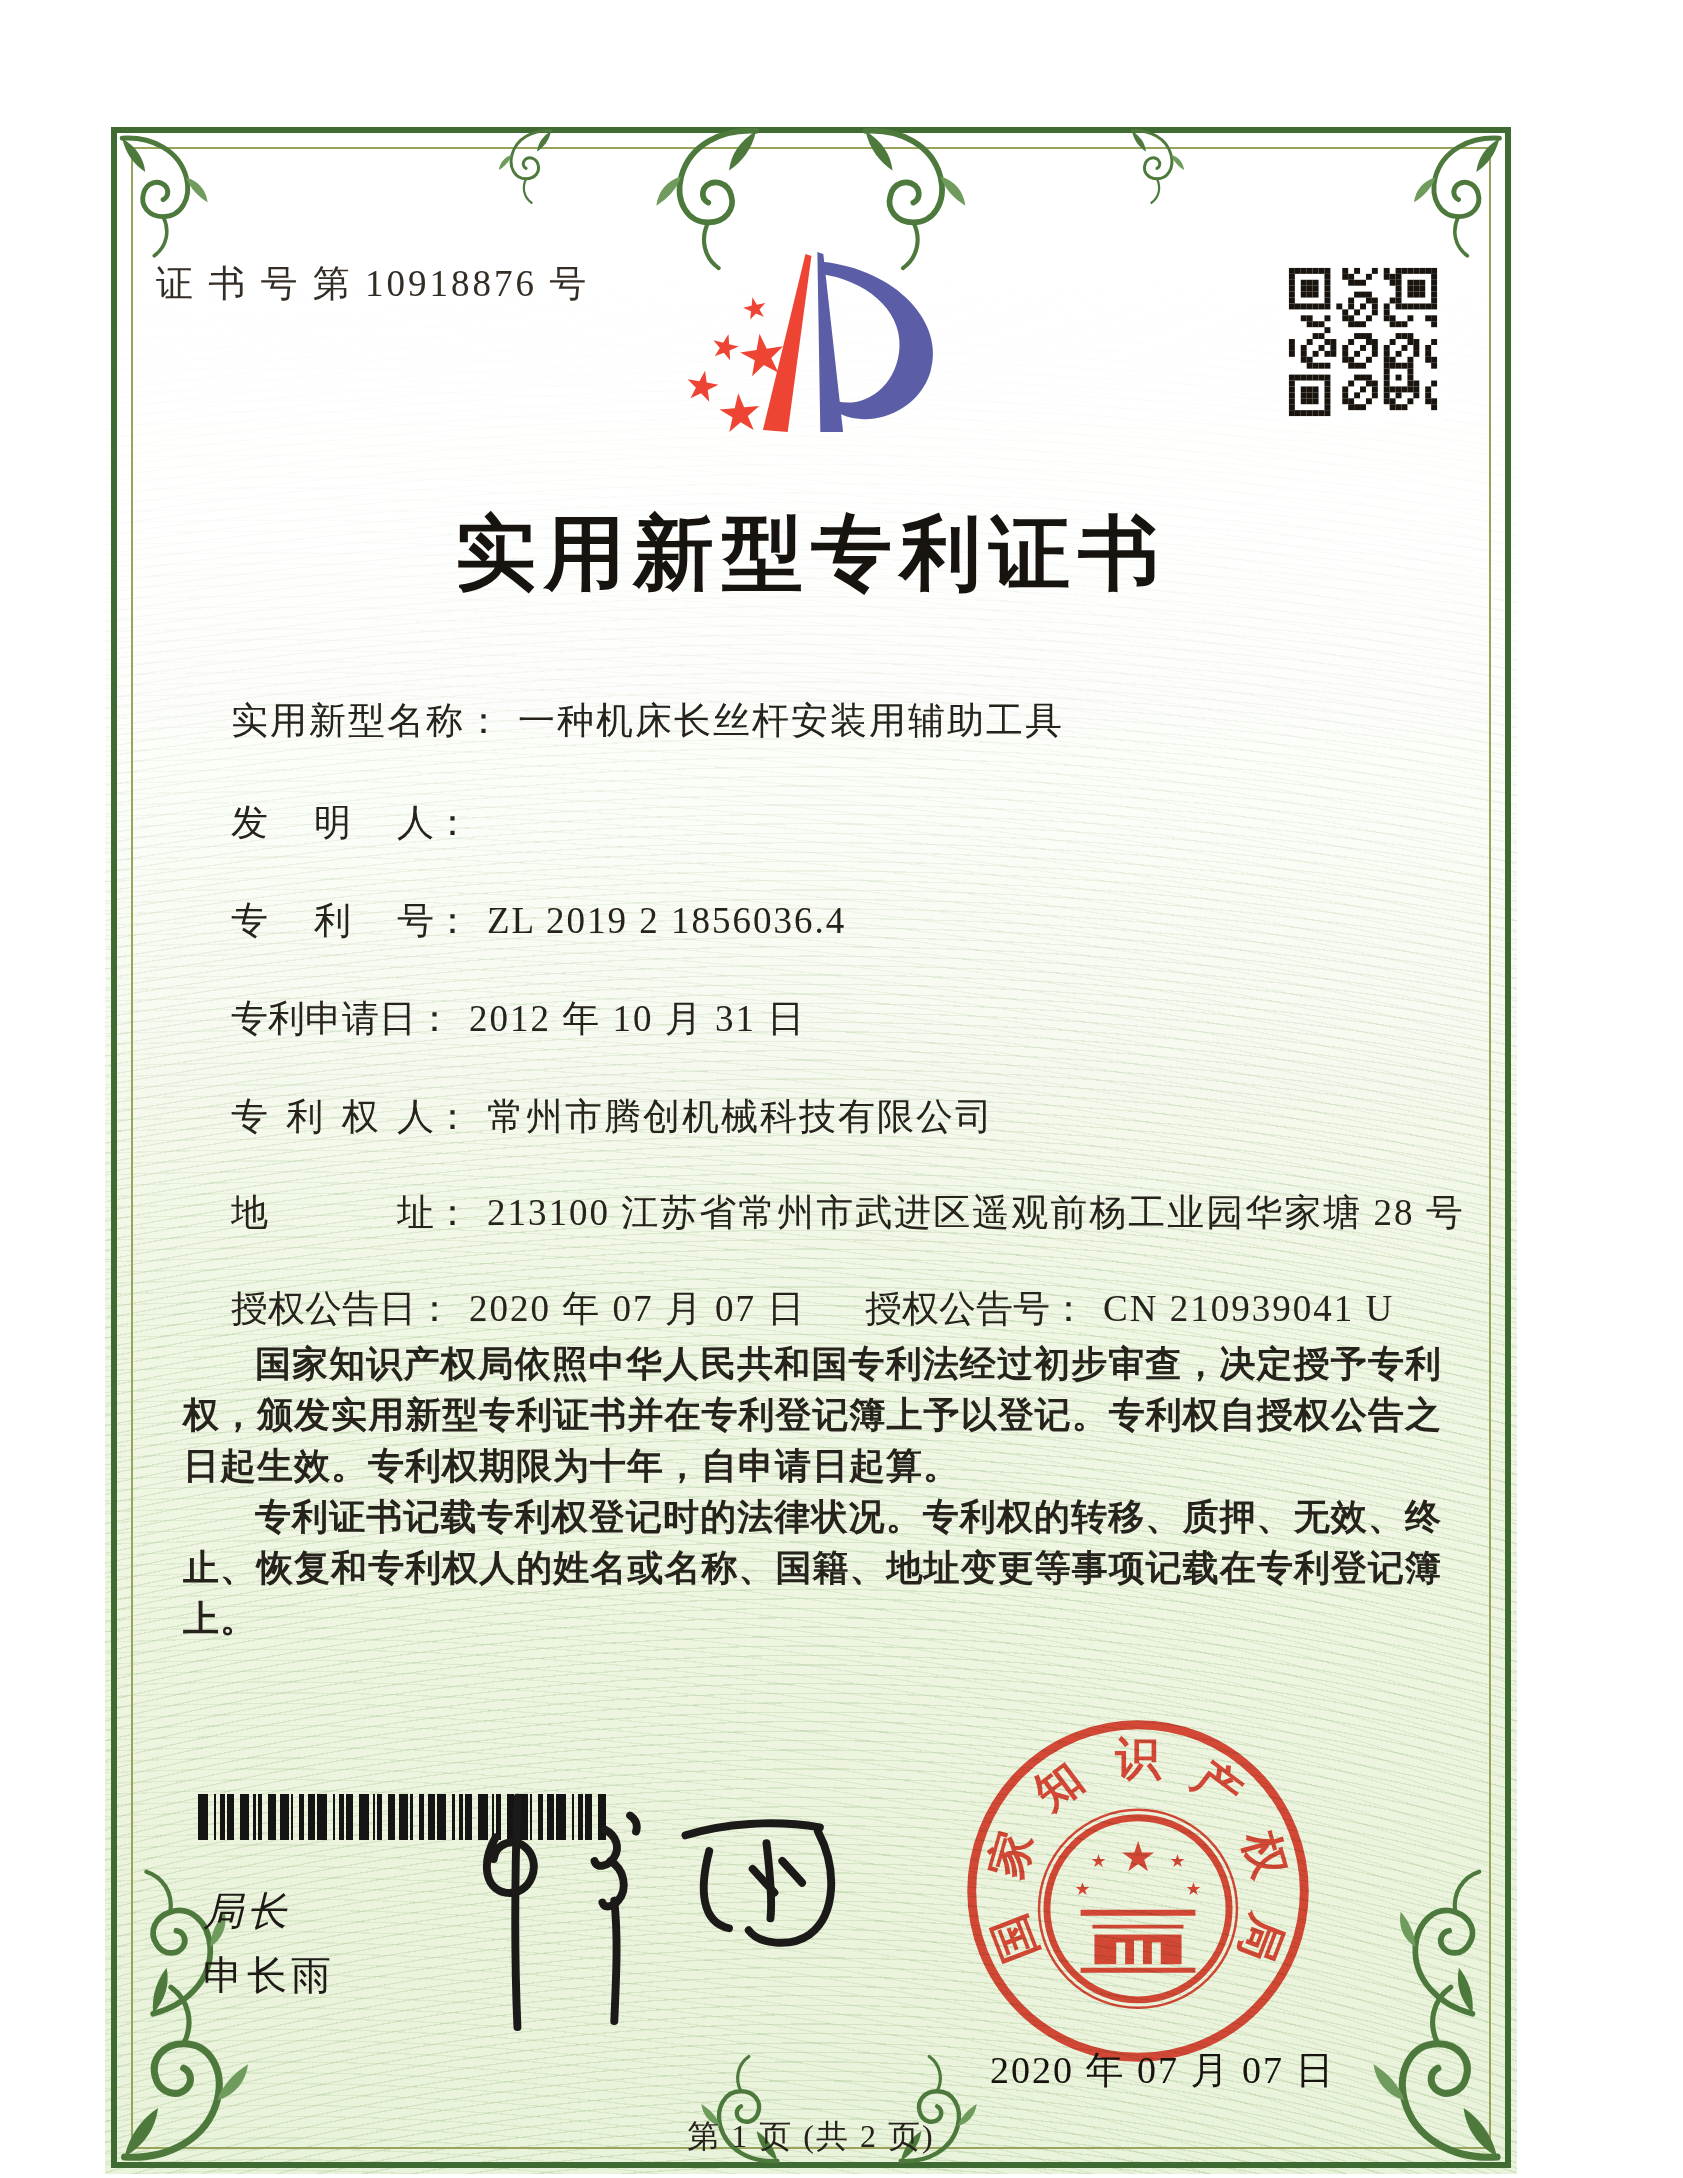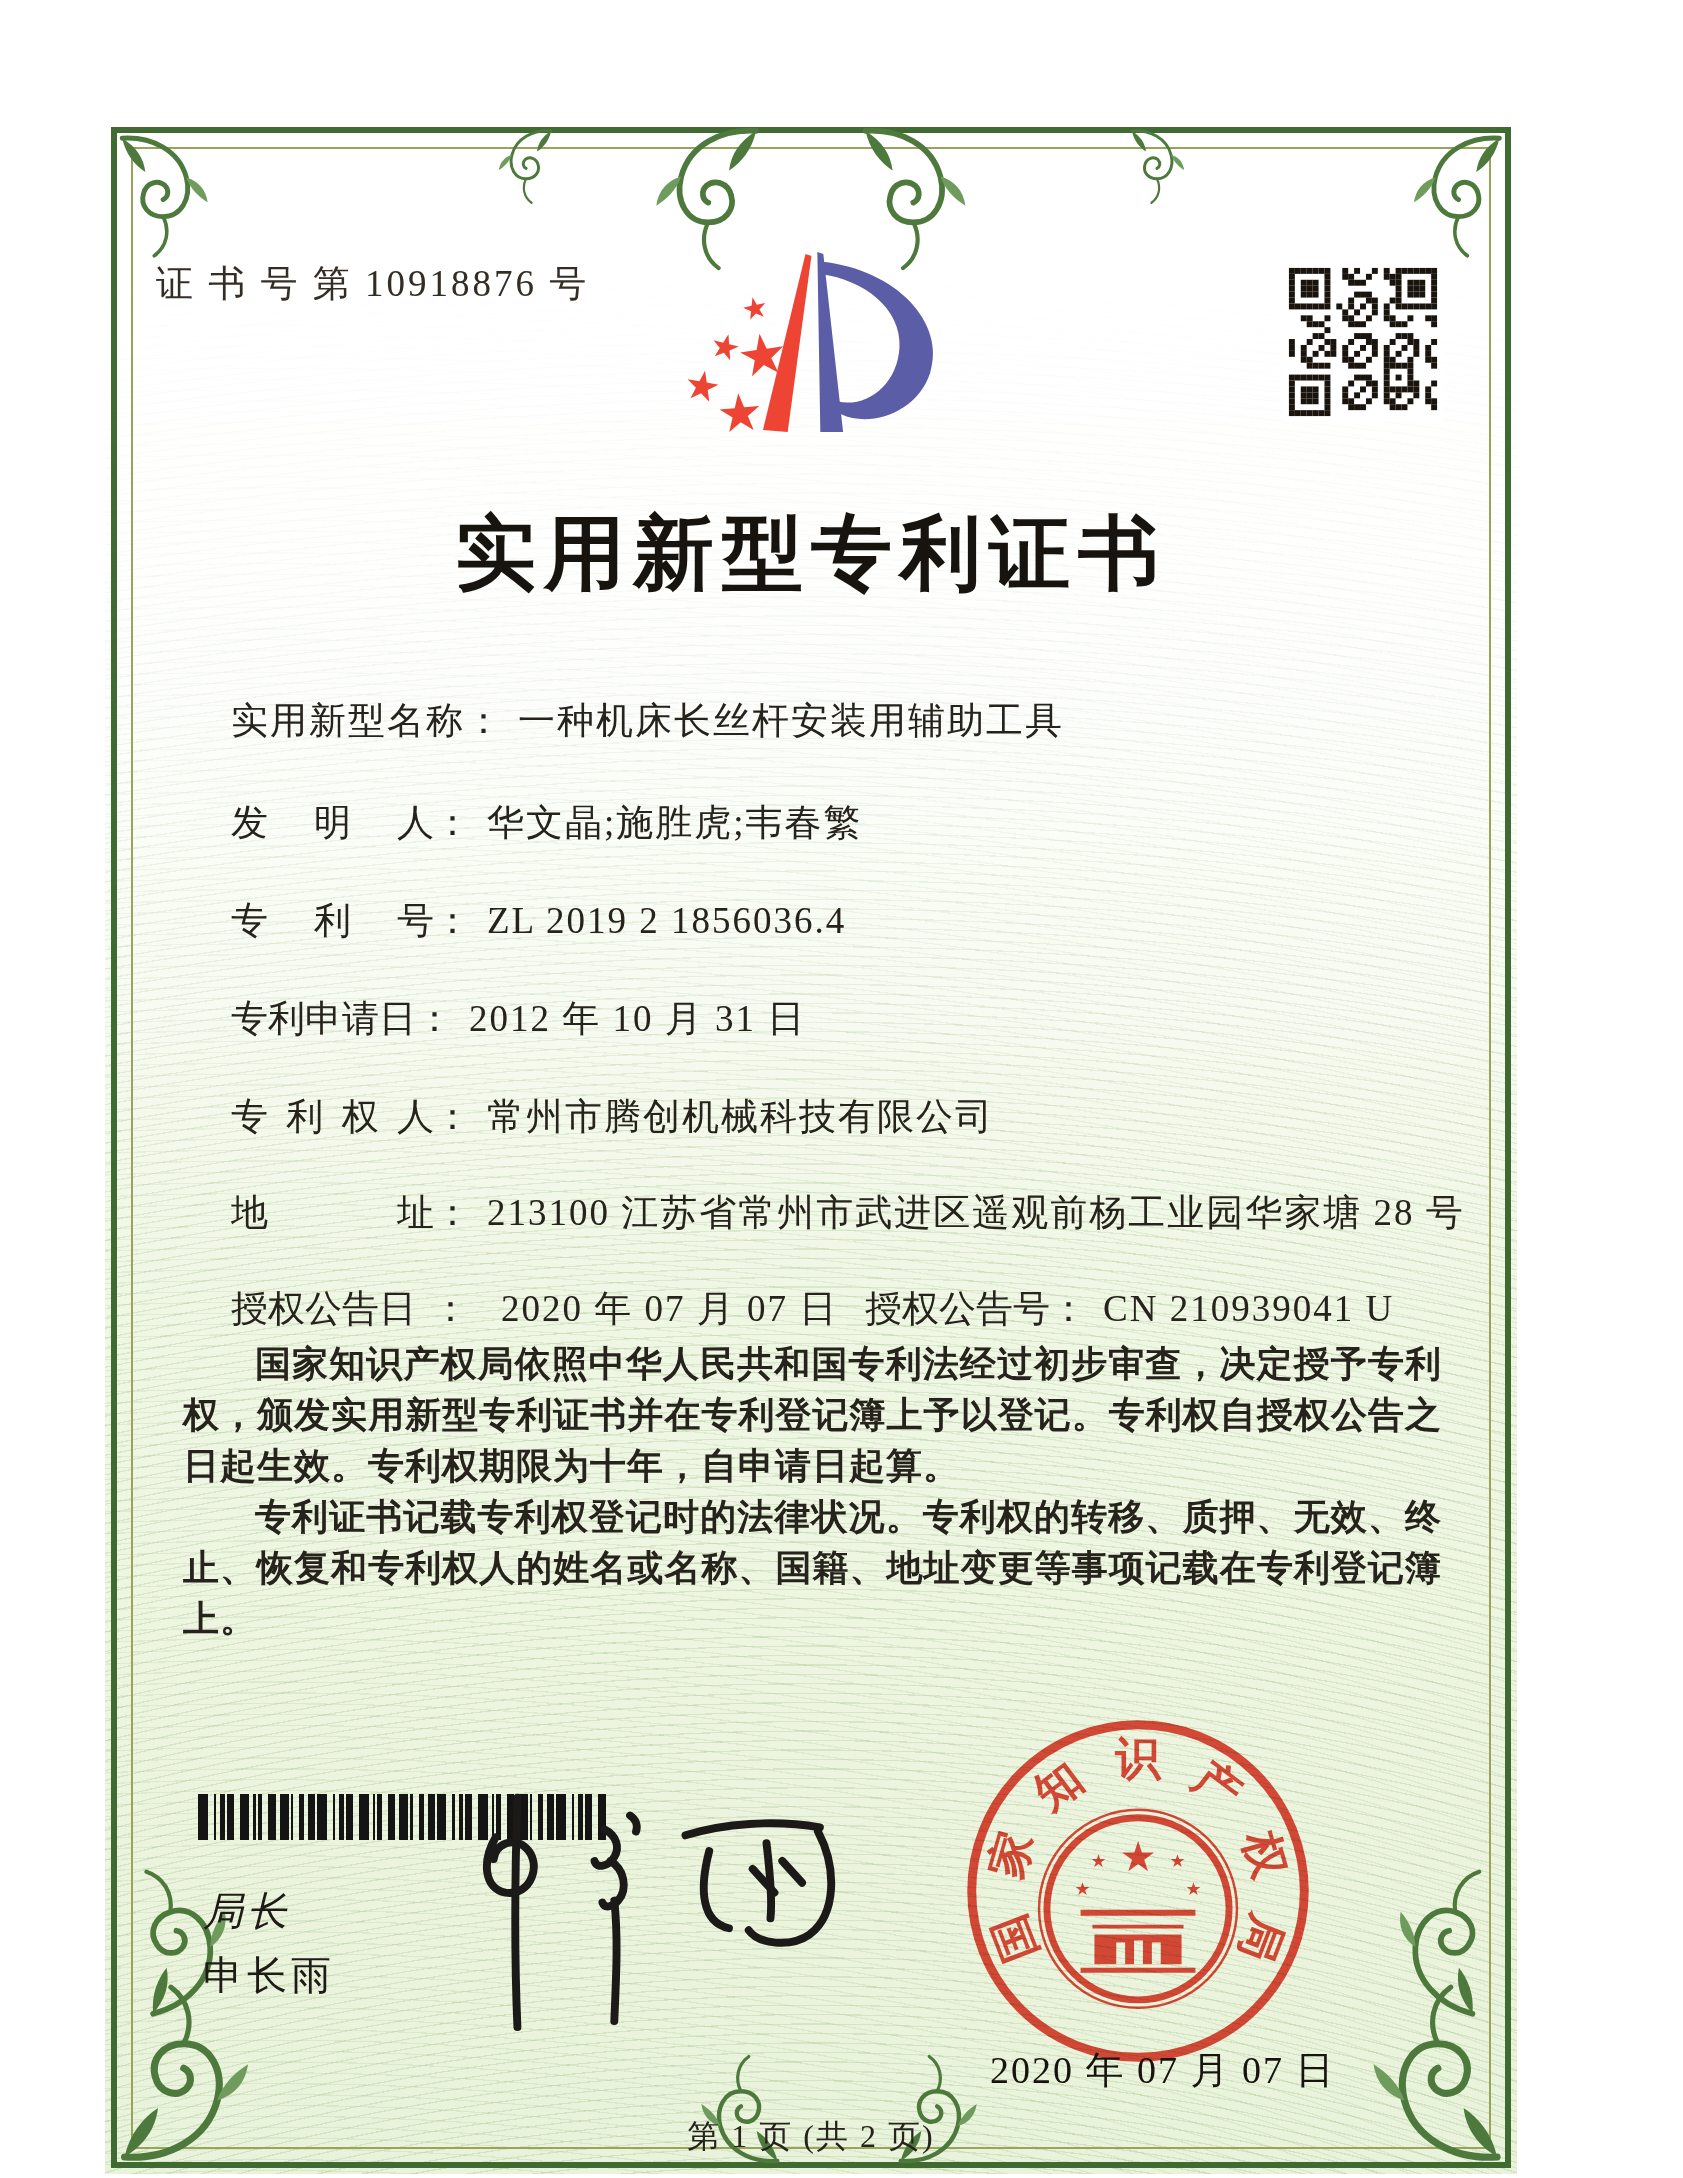--- a/index.html
+++ b/index.html
@@ -37,21 +37,21 @@
     position:absolute;left:111px;top:500px;width:1400px;margin:0;
     text-align:center;font-size:81px;font-weight:700;letter-spacing:8px;color:#17130e;
   }
   .row{position:absolute;left:183px;display:flex;align-items:baseline;font-size:37px;color:#26221c;white-space:nowrap;}
   .lbl{display:inline-block;margin-left:48px;}
   .lbl-wide{letter-spacing:2px;}
   .lbl-just{width:203px;text-align:justify;text-align-last:justify;}
   .lbl-compact{letter-spacing:0;}
   .val{margin-left:16px;letter-spacing:2px;}
   .grant-group{display:flex;align-items:baseline;}
-  .grant-first{width:634px;gap:16px;}
+  .grant-first{width:634px;}
   .body-text{position:absolute;left:183px;top:1339px;width:1259px;font-weight:bold;}
   .body-text p{
     margin:0;font-size:36px;line-height:51px;text-indent:2em;
     text-align:justify;letter-spacing:1px;color:#26221c;
   }
   .barcode{position:absolute;left:198px;top:1794px;width:408px;height:46px;display:flex;overflow:hidden;}
   .barcode i{display:block;height:100%;background:#141414;flex:none;}
   .officer-title,.officer-name{
     position:absolute;left:203px;font-size:40px;letter-spacing:4px;color:#1e1b17;
     font-family:"Liberation Sans","DejaVu Sans",sans-serif;
@@ -384,21 +384,20 @@
   <h1 class="title">实用新型专利证书</h1>
 
   <div class="row" style="top:696px">
     <span class="lbl lbl-wide">实用新型名称</span>
       <span>：</span>
     <span class="val">一种机床长丝杆安装用辅助工具</span>
   </div>
   <div class="row" style="top:798px">
     <span class="lbl lbl-just">发明人</span>
       <span>：</span>
-    <span class="val">华文晶;施胜虎;韦春繁</span>
   </div>
   <div class="row" style="top:896px">
     <span class="lbl lbl-just">专利号</span>
       <span>：</span>
     <span class="val">ZL 2019 2 1856036.4</span>
   </div>
   <div class="row" style="top:994px">
     <span class="lbl lbl-compact">专利申请日</span>
       <span>：</span>
     <span class="val">2012 年 10 月 31 日</span>

